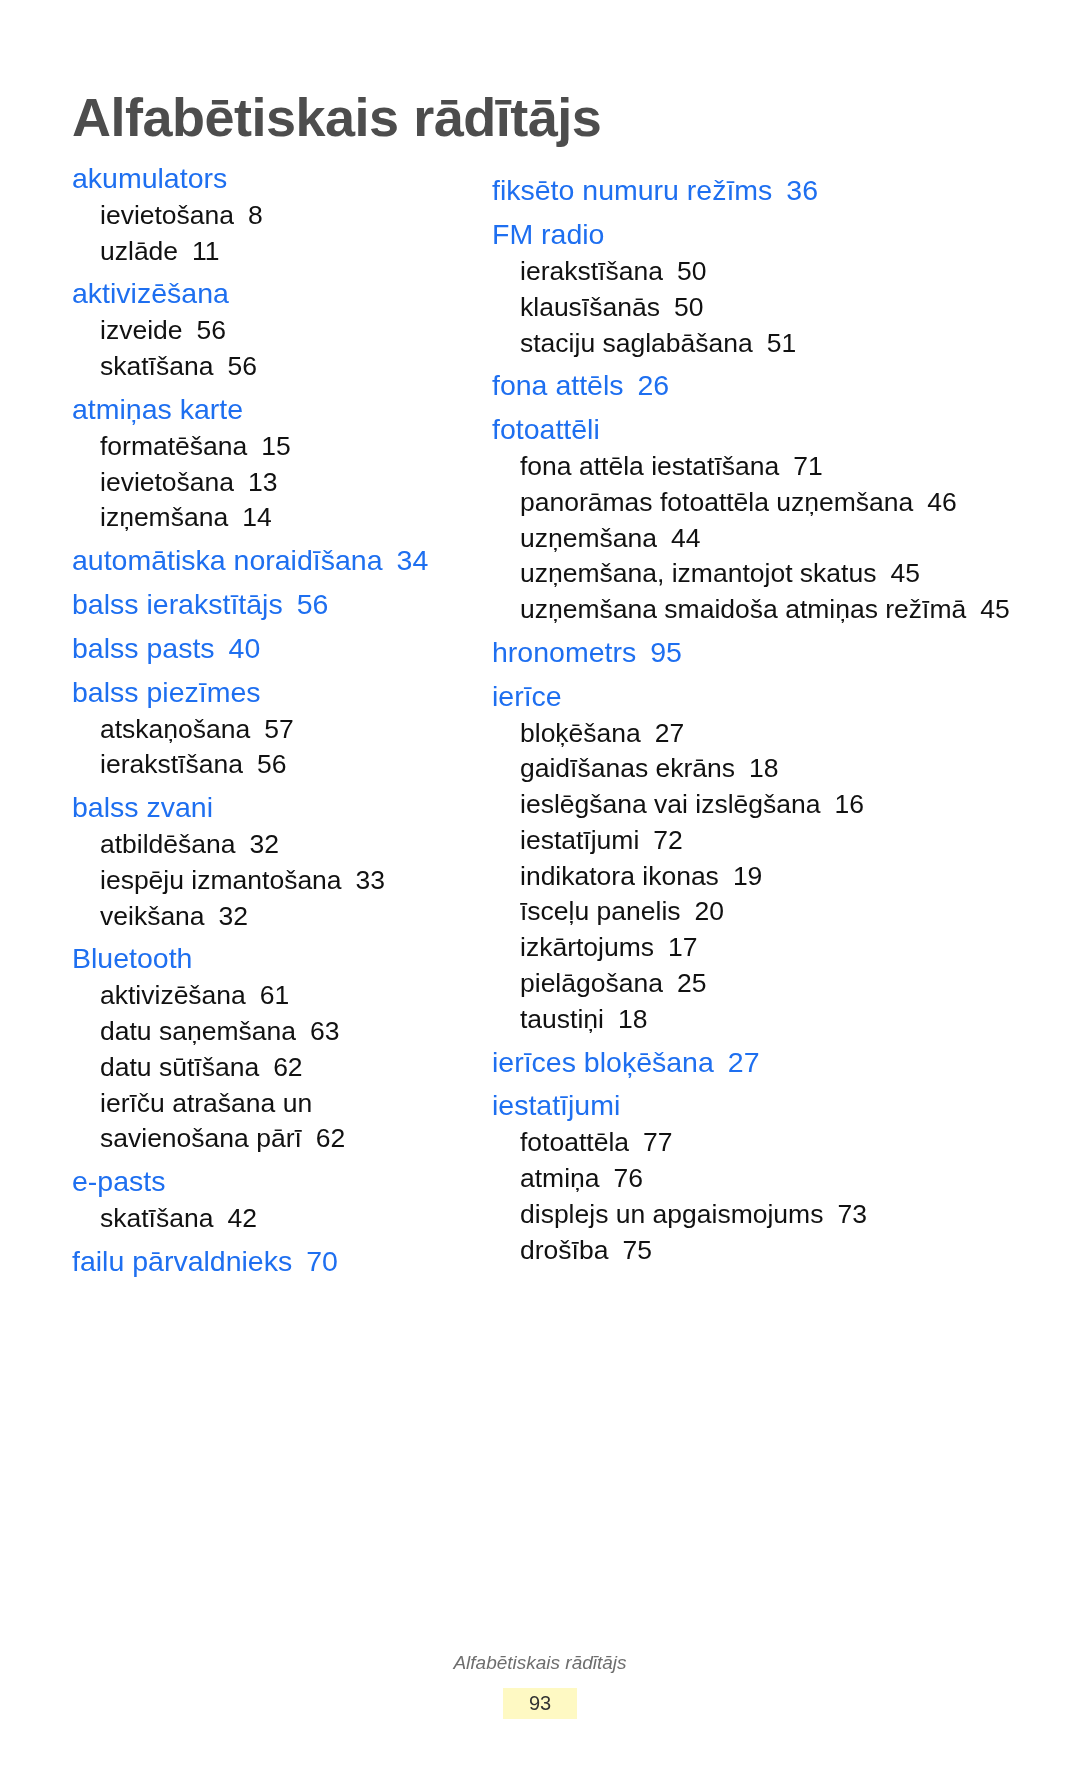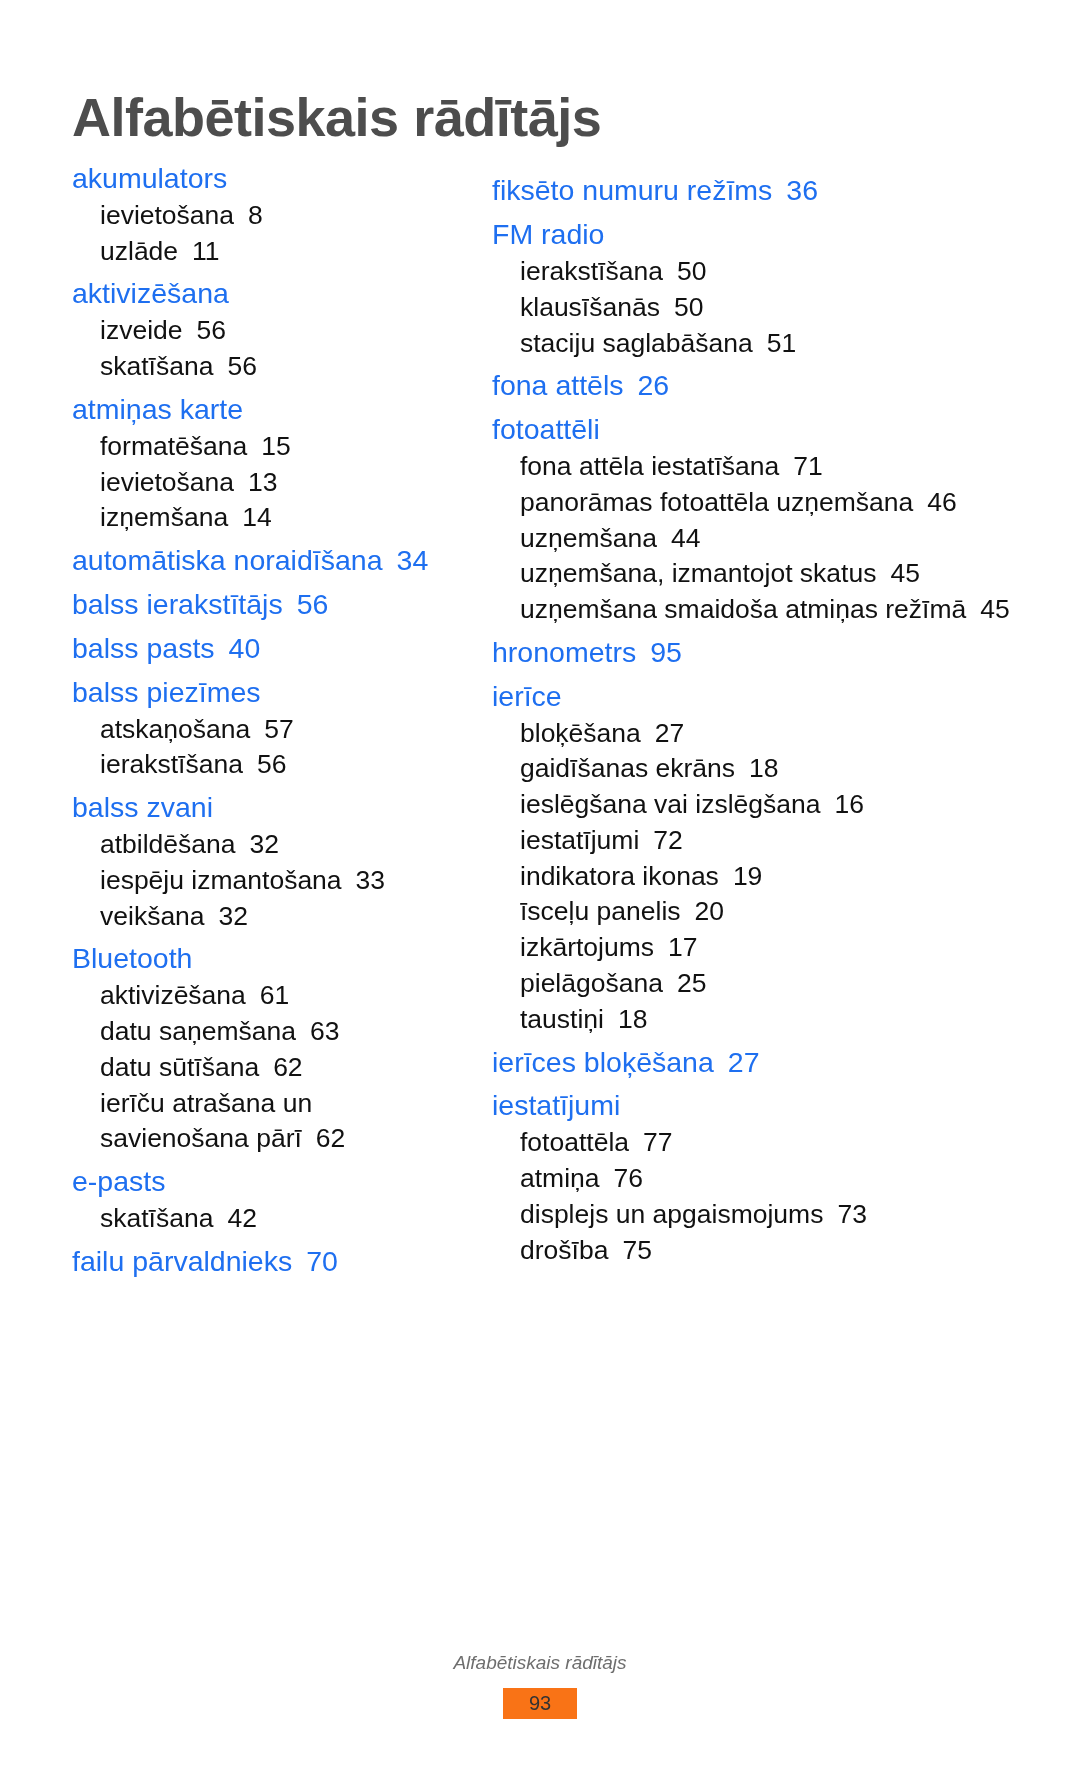--- a/index.html
+++ b/index.html
@@ -108,21 +108,21 @@
   .footer-label {
     font-size: 19px;
     font-style: italic;
     color: #6e6e6e;
     margin-bottom: 14px;
   }
   .page-number-box {
     display: inline-block;
     min-width: 50px;
     padding: 5px 12px 6px 12px;
-    background: #f97316;
+    background: #fef9c3;
     color: #333333;
     font-size: 20px;
     line-height: 1;
     text-align: center;
   }
 </style>
 </head>
 <body>
 
 <div class="page">

